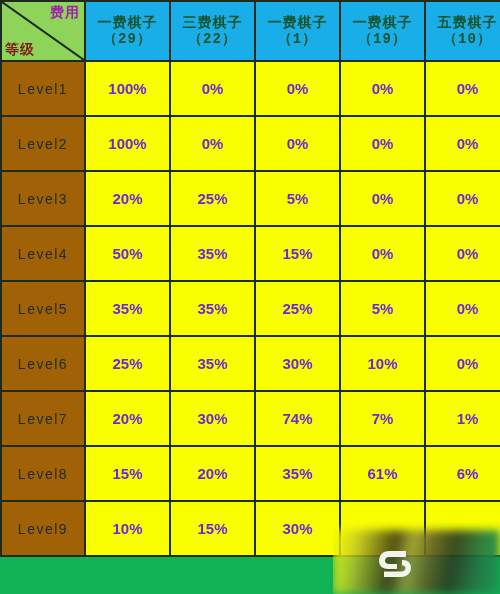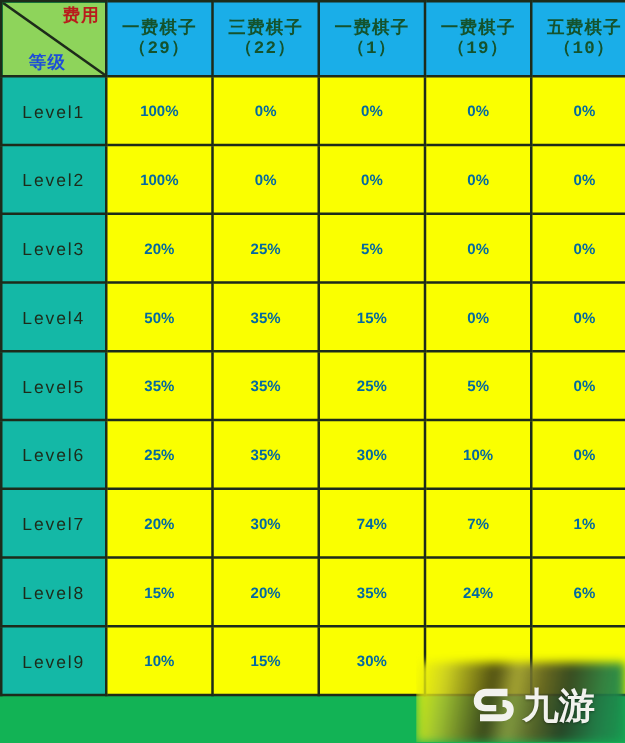--- a/index.html
+++ b/index.html
@@ -52,32 +52,32 @@
     width: 100%; height: 100%;
     display: block;
   }
   th.corner-cell .cost-label {
     position: absolute;
     right: 4px;
     top: 2px;
     font-family: "DejaVu Serif", "Liberation Serif", serif;
     font-size: 14px;
     font-weight: bold;
-    color: #b91c1c;
+    color: #a21caf;
     letter-spacing: 1px;
     z-index: 2;
   }
   th.corner-cell .level-label {
     position: absolute;
-    left: 21px;
+    left: 3px;
     bottom: 1px;
     font-family: "DejaVu Serif", "Liberation Serif", serif;
     font-size: 14px;
     font-weight: bold;
-    color: #1d4ed8;
+    color: #7f1d1d;
     letter-spacing: 1px;
     z-index: 2;
   }
 
   
   th.col-header {
     background: #1aaee8;
     height: 58px;
     color: #14532d;
     font-family: "DejaVu Serif", "Liberation Serif", serif;
@@ -85,34 +85,34 @@
     font-weight: bold;
     line-height: 1.25;
     letter-spacing: 1px;
     width: 83px;
   }
   th.col-header .hdr-name { display: block; }
   th.col-header .hdr-count { display: block; font-family: Liberation Mono, monospace; }
 
   
   td.row-label {
-    background: #14b8a6;
+    background: #a16207;
     height: 53px;
     color: #1d2b1a;
     font-size: 14px;
     letter-spacing: 1.5px;
     font-family: "Liberation Sans", "DejaVu Sans", sans-serif;
   }
 
   
   td.data-cell {
     background: #faff00;
     height: 53px;
-    color: #0369a1;
-    font-size: 12px;
+    color: #6d28d9;
+    font-size: 15px;
     font-weight: bold;
     font-family: "Liberation Sans", "DejaVu Sans", sans-serif;
   }
 
   
   #watermark {
     position: absolute;
     left: 333px;
     top: 512px;
     width: 167px;
@@ -250,21 +250,21 @@
         <td class="data-cell">30%</td>
         <td class="data-cell">74%</td>
         <td class="data-cell">7%</td>
         <td class="data-cell">1%</td>
       </tr>
       <tr>
         <td class="row-label">Level8</td>
         <td class="data-cell">15%</td>
         <td class="data-cell">20%</td>
         <td class="data-cell">35%</td>
-        <td class="data-cell">24%</td>
+        <td class="data-cell">61%</td>
         <td class="data-cell">6%</td>
       </tr>
       <tr>
         <td class="row-label">Level9</td>
         <td class="data-cell">10%</td>
         <td class="data-cell">15%</td>
         <td class="data-cell">30%</td>
         <td class="data-cell"></td>
         <td class="data-cell"></td>
       </tr>
@@ -272,15 +272,14 @@
   </table>
 </div>
 
 <div id="watermark">
   <div class="wm-blur"></div>
   <div class="wm-mark">
     <svg class="wm-logo" width="40" height="40" viewBox="0 0 40 40">
       <path d="M31 7 L14 7 C8 7 4 11 4 17 C4 22 8 25 13 25 L22 25 L22 20 L14 20 C11.5 20 10 18.8 10 16.8 C10 14.6 11.6 13 14.4 13 L31 13 Z" fill="#f2f2ee"></path>
       <path d="M9 33 L26 33 C32 33 36 29 36 23.5 C36 19 32.5 16 28 16 L27 16 L27 21.5 L27.6 21.5 C29.4 21.5 30.5 22.6 30.5 24.2 C30.5 26.1 29 27.4 26.4 27.4 L9 27.4 Z" fill="#f2f2ee"></path>
     </svg>
-    <span class="wm-text">九游</span>
   </div>
 </div>
 
 </body></html>

